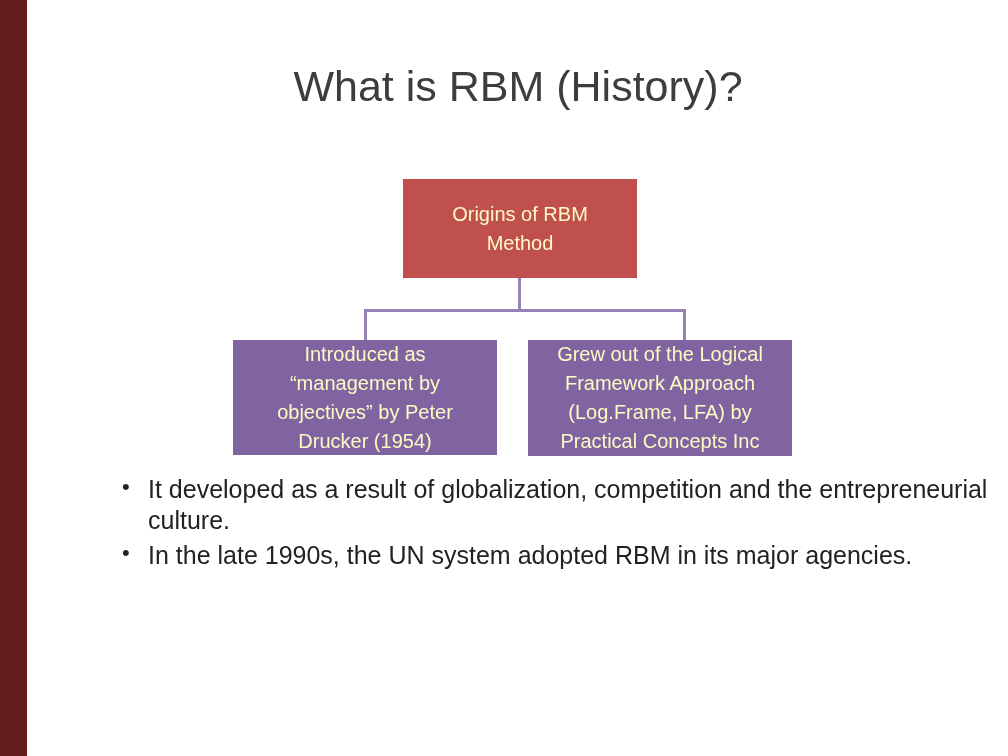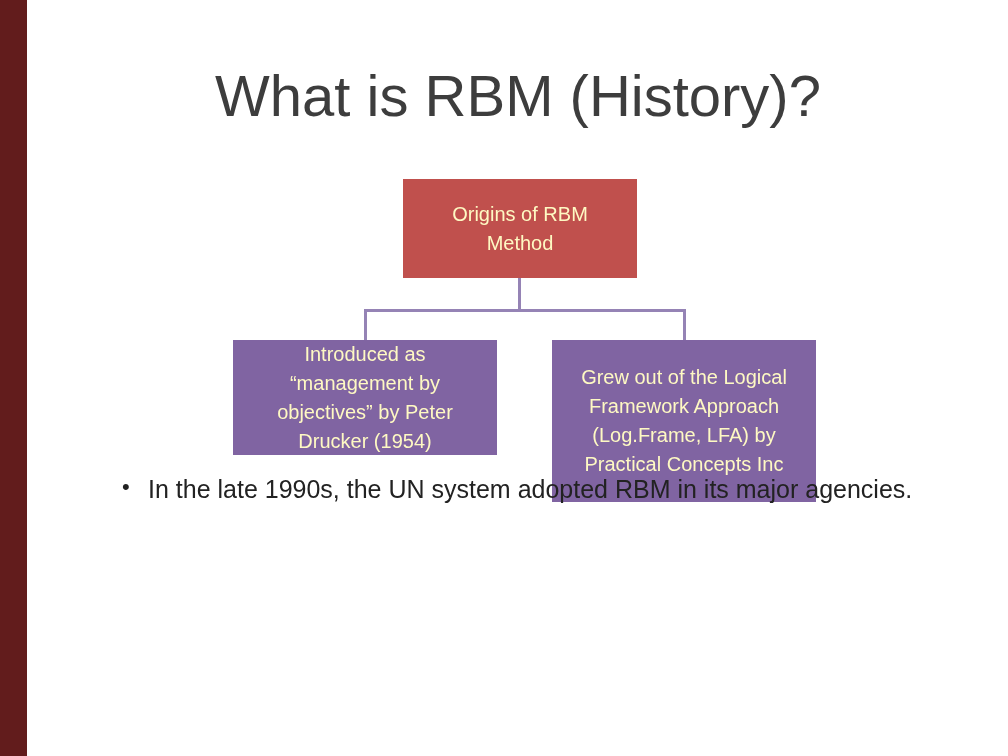--- a/index.html
+++ b/index.html
@@ -22,21 +22,21 @@
     left: 0; top: 0;
     width: 27px; height: 756px;
     background: var(--stripe);
   }
   .title {
     position: absolute;
     left: 28px; top: 62px;
     width: 980px;
     margin: 0;
     text-align: center;
-    font-size: 58px;
+    font-size: 43px;
     font-weight: 400;
     color: var(--title_color);
     letter-spacing: 0px;
   }
   .node {
     position: absolute;
     display: flex;
     align-items: center;
     justify-content: center;
     text-align: center;
@@ -49,22 +49,22 @@
     left: 403px; top: 179px;
     width: 234px; height: 99px;
     background: var(--accent_red);
   }
   .node-child-1 {
     left: 233px; top: 340px;
     width: 264px; height: 115px;
     background: var(--accent_purple);
   }
   .node-child-2 {
-    left: 552px; top: 340px;
-    width: 264px; height: 162px;
+    left: 528px; top: 340px;
+    width: 264px; height: 116px;
     background: var(--accent_purple);
   }
   .connector {
     position: absolute;
     background: var(--connector);
   }
   .conn-root-down { left: 518px; top: 278px; width: 3px; height: 33px; }
   .conn-horizontal { left: 364px; top: 309px; width: 322px; height: 3px; }
   .conn-left-down  { left: 364px; top: 311px; width: 3px; height: 29px; }
   .conn-right-down { left: 683px; top: 311px; width: 3px; height: 29px; }
@@ -114,16 +114,17 @@
 objectives” by Peter
 Drucker (1954)</div>
 
     <div class="node node-child-2">Grew out of the Logical
 Framework Approach
 (Log.Frame, LFA) by
 Practical Concepts Inc</div>
   </div>
 
   <ul class="bullets">
+    <li>It developed as a result of globalization, competition and the entrepreneurial culture.</li>
     <li>In the late 1990s, the UN system adopted RBM in its major agencies.</li>
   </ul>
 
 </div>
 
 </body></html>

